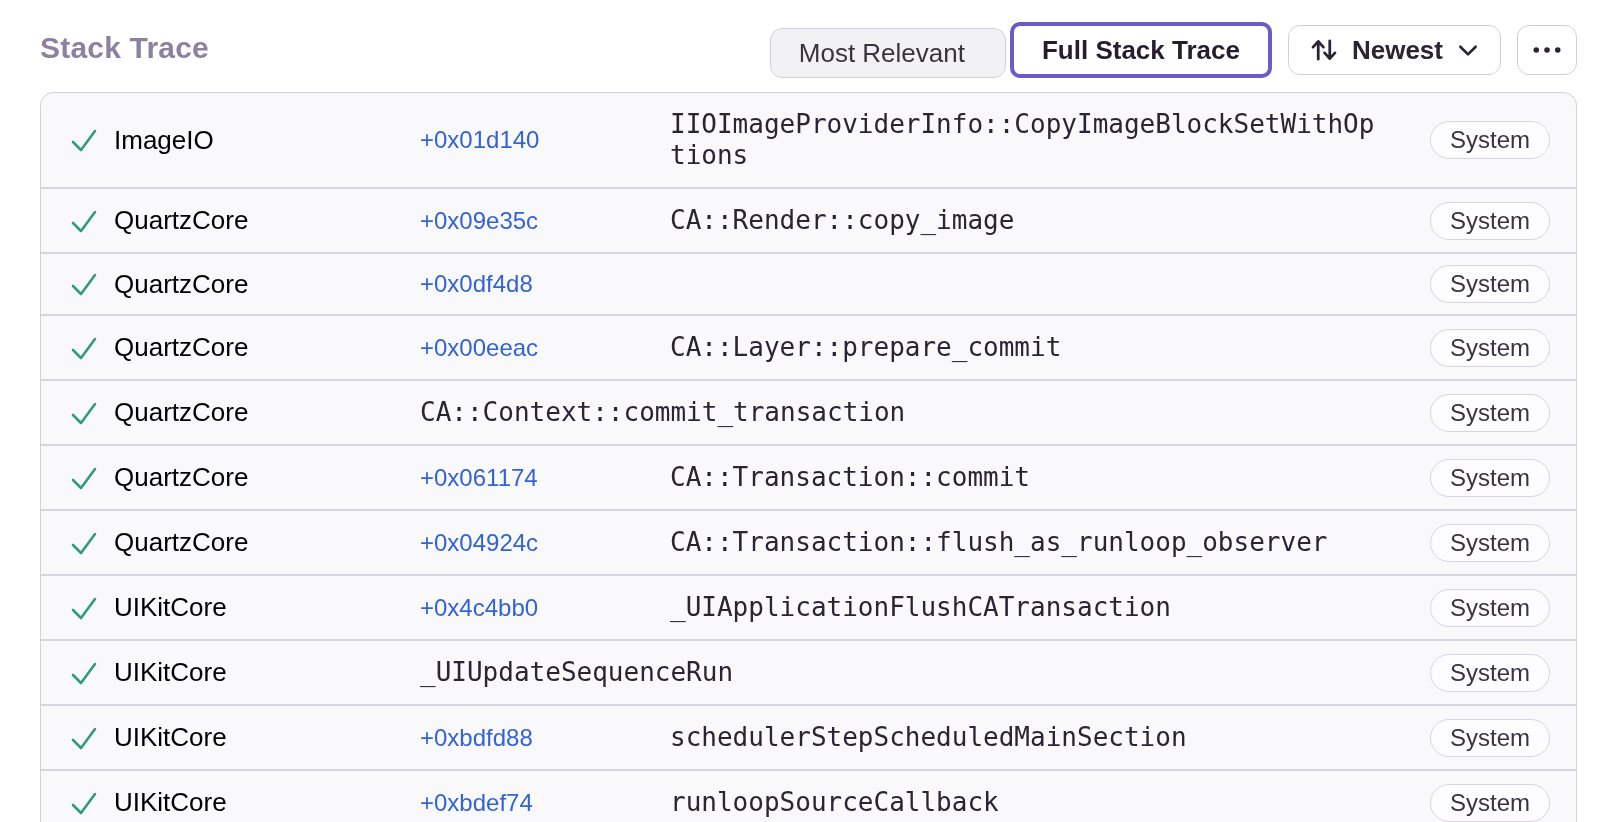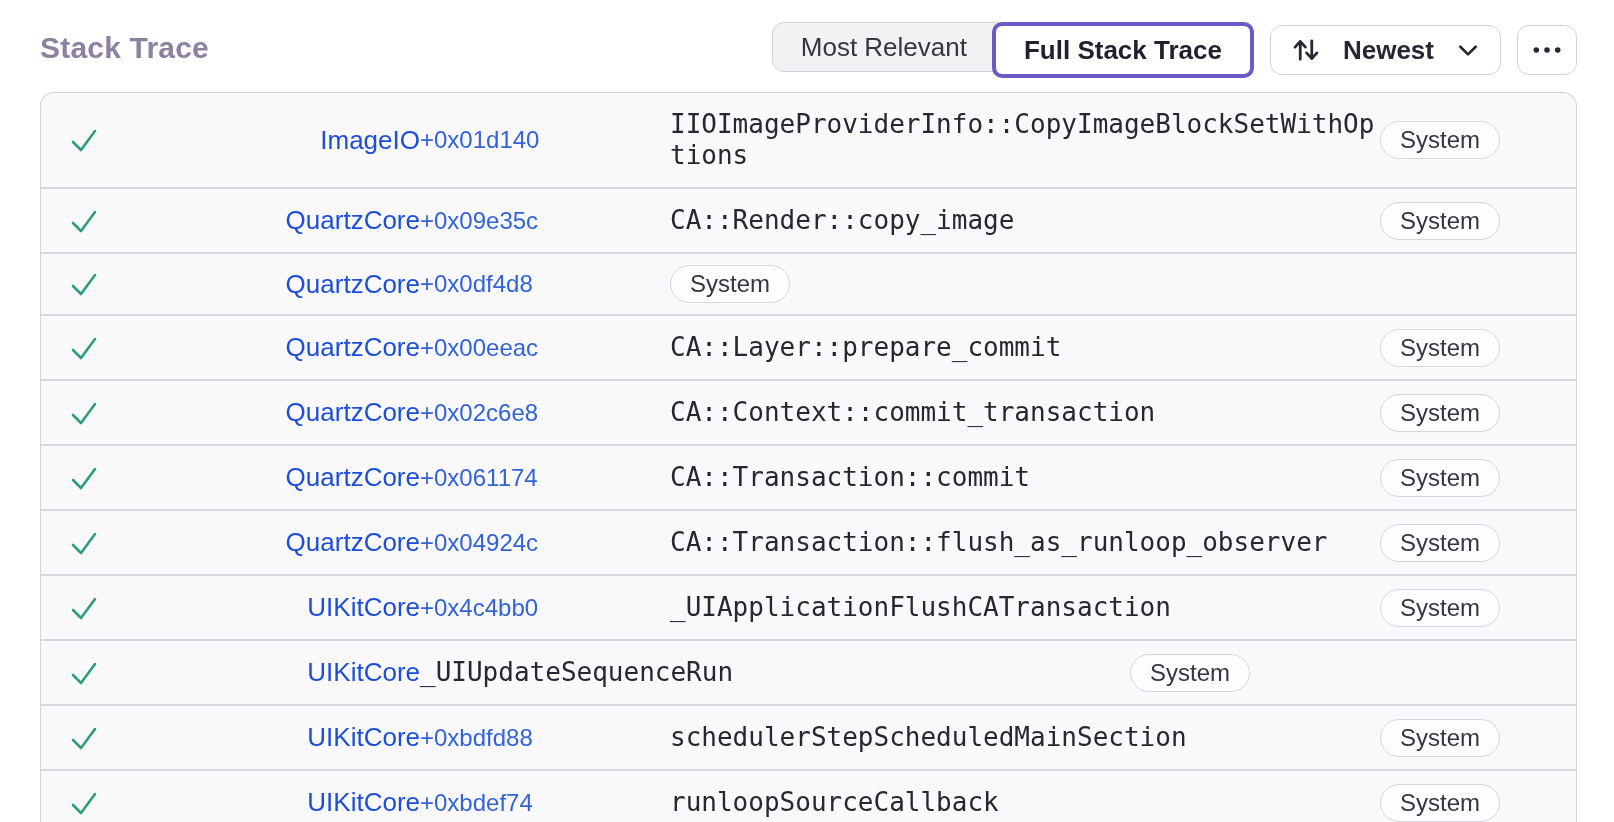--- a/index.html
+++ b/index.html
@@ -17,21 +17,21 @@
   .page-title {
     position: absolute; left: 40px; top: 31px;
     font-size: 30px; font-weight: 700;
     color: #8d81a0; letter-spacing: 0.2px;
   }
   .controls {
     position: absolute; top: 22px; right: 37px;
     display: flex; align-items: center; gap: 16px;
     height: 56px;
   }
-  .segmented { display: flex; align-items: flex-start; }
+  .segmented { display: flex; align-items: flex-end; gap: 20px; }
   .seg-btn {
     height: 50px; display: flex; align-items: center;
     padding: 0 28px; font-size: 26px; border-radius: 12px;
     white-space: nowrap; cursor: pointer;
   }
   .seg-unselected {
     background: #f2f1f4;
     border: 1.5px solid #d4d0da;
     color: #3a3342;
     padding-right: 40px;
@@ -42,21 +42,21 @@
     border-radius: 10px;
     font-weight: 700;
     color: #241e2e;
     height: 56px;
     margin-left: -16px;
     position: relative; z-index: 2;
   }
   .btn {
     height: 50px; background: #ffffff;
     border: 1.5px solid #d4d0da; border-radius: 12px;
-    display: flex; align-items: center; gap: 22px;
+    display: flex; align-items: center; gap: 13px;
     padding: 0 20px; font-size: 26px; font-weight: 700;
     color: #2b2433; cursor: pointer; white-space: nowrap;
   }
   .btn-more { width: 60px; justify-content: center; padding: 0; gap: 0; }
   .icon { display: inline-flex; align-items: center; justify-content: center; }
 
   
   .card {
     position: absolute; left: 40px; top: 92px;
     width: 1537px; height: 731px;
@@ -67,31 +67,31 @@
   }
   .frame-row {
     display: flex; align-items: center;
     min-height: 62px;
     padding: 0 26px 0 28px;
     border-top: 2px solid #d9d5e0;
     cursor: pointer;
   }
   .frame-row:first-child { border-top: none; min-height: 84px; }
   .cell-check { flex: 0 0 30px; margin-right: 15px; display: flex; align-items: center; }
-  .cell-module { flex: 0 0 306px; font-size: 26px; color: #1d4ed8; text-align: right; }
+  .cell-module { flex: 0 0 306px; font-size: 26px; color: #000000; }
   .cell-address { flex: 0 0 250px; font-size: 24px; color: #3363d6; cursor: pointer; }
   .cell-function {
     flex: 0 0 710px; width: 710px;
     font-family: "DejaVu Sans Mono", monospace;
     font-size: 26px; line-height: 31px;
     color: #2b2433;
     word-break: break-all;
     padding: 16px 0;
   }
-  .cell-badge { flex: 1; display: flex; }
+  .cell-badge { flex: 1; display: flex; justify-content: flex-end; }
   .badge {
     height: 38px; padding: 0 19px;
     border: 1.5px solid #d9d5e0; border-radius: 20px;
     background: #fdfcfe; font-size: 24px; color: #3a3342;
     display: flex; align-items: center; white-space: nowrap;
   }
   .frame-stub { border-top: 2px solid #d9d5e0; height: 12px; }
 </style>
 </head>
 <body>
@@ -187,21 +187,20 @@
     </span>
   </div>
 
   <div class="frame-row">
     <span class="cell-check icon">
       <svg width="30" height="30" viewBox="0 0 30 30" fill="none">
         <polyline points="4,17 12,25 26,6" stroke="#2f9e77" stroke-width="2.6" stroke-linecap="round" stroke-linejoin="round"></polyline>
       </svg>
     </span>
     <span class="cell-module">QuartzCore</span>
-    <span class="cell-address">+0x02c6e8</span>
     <span class="cell-function">CA::Context::commit_transaction</span>
     <span class="cell-badge">
       <span class="badge">System</span>
     </span>
   </div>
 
   <div class="frame-row">
     <span class="cell-check icon">
       <svg width="30" height="30" viewBox="0 0 30 30" fill="none">
         <polyline points="4,17 12,25 26,6" stroke="#2f9e77" stroke-width="2.6" stroke-linecap="round" stroke-linejoin="round"></polyline>

